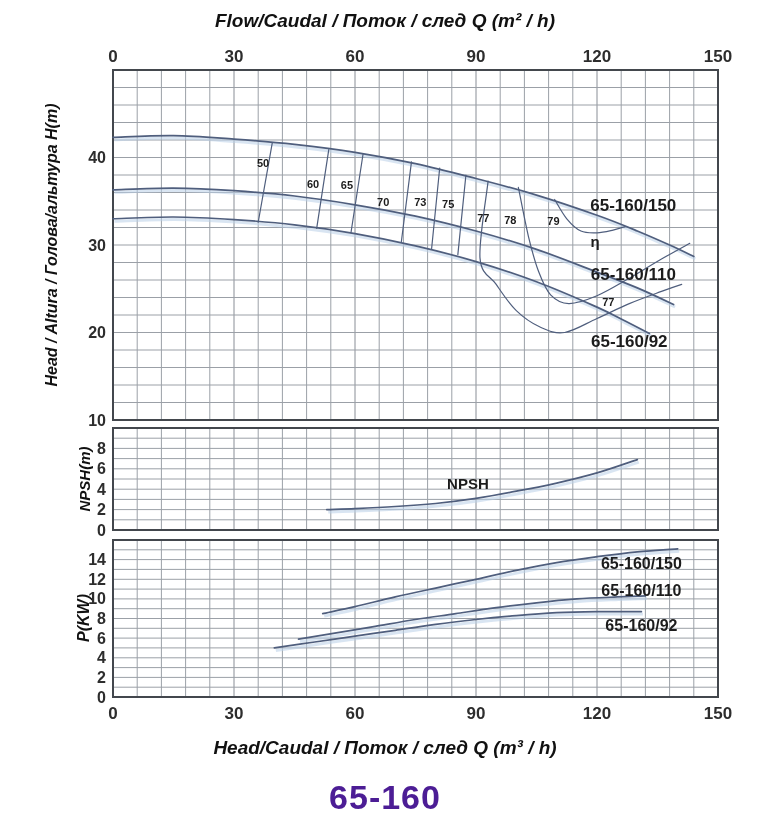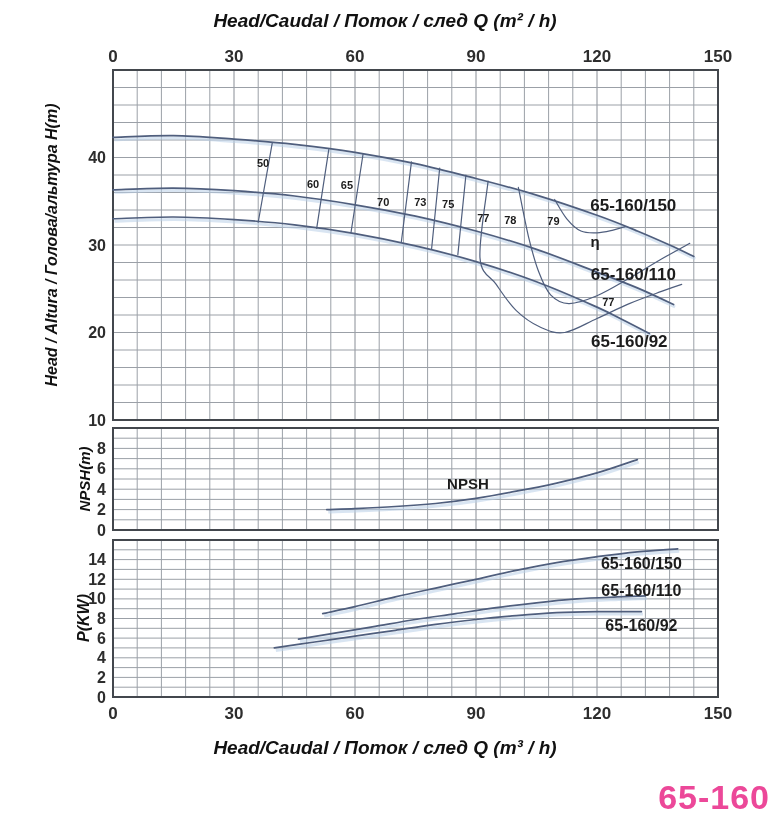--- a/index.html
+++ b/index.html
@@ -14,31 +14,31 @@
   #head-y-title{left:52px;top:245px;font-size:16px;}
   #npsh-y-title{left:84px;top:479px;font-size:15px;}
   #power-y-title{left:84px;top:618px;font-size:16px;}
   #main-title{position:absolute;left:0;right:0;top:778px;text-align:center;
               font-size:34px;font-weight:600;letter-spacing:1px;}
 </style>
 </head>
 <body>
 
 <div id="stage">
-  <div class="axis-title x-title" id="top-x-title">Head/Caudal / Поток / след  Q (m² / h)</div>
+  <div class="axis-title x-title" id="top-x-title">Flow/Caudal / Поток / след  Q (m² / h)</div>
 
   <div class="axis-title y-title" id="head-y-title">Head / Altura  /  Голова/альтура H(m)</div>
 
   <div class="axis-title y-title" id="npsh-y-title">NPSH(m)</div>
 
   <div class="axis-title y-title" id="power-y-title">P(KW)</div>
 
   <div class="axis-title x-title" id="bottom-x-title">Head/Caudal / Поток / след  Q (m³ / h)</div>
 
-  <div id="main-title" style="color: #ec4899; text-align: right;">65-160</div>
+  <div id="main-title" style="color: #4c1d95;">65-160</div>
 
   <svg id="chart" width="770" height="840" viewBox="0 0 770 840">
       <g>
         <g stroke="#9ba0a7" stroke-width="1">
           <line x1="113.0" y1="70" x2="113.0" y2="420" stroke="#898e96"></line>
           <line x1="137.2" y1="70" x2="137.2" y2="420" stroke="#9ba0a7"></line>
           <line x1="161.4" y1="70" x2="161.4" y2="420" stroke="#9ba0a7"></line>
           <line x1="185.6" y1="70" x2="185.6" y2="420" stroke="#9ba0a7"></line>
           <line x1="209.8" y1="70" x2="209.8" y2="420" stroke="#9ba0a7"></line>
           <line x1="234.0" y1="70" x2="234.0" y2="420" stroke="#898e96"></line>

